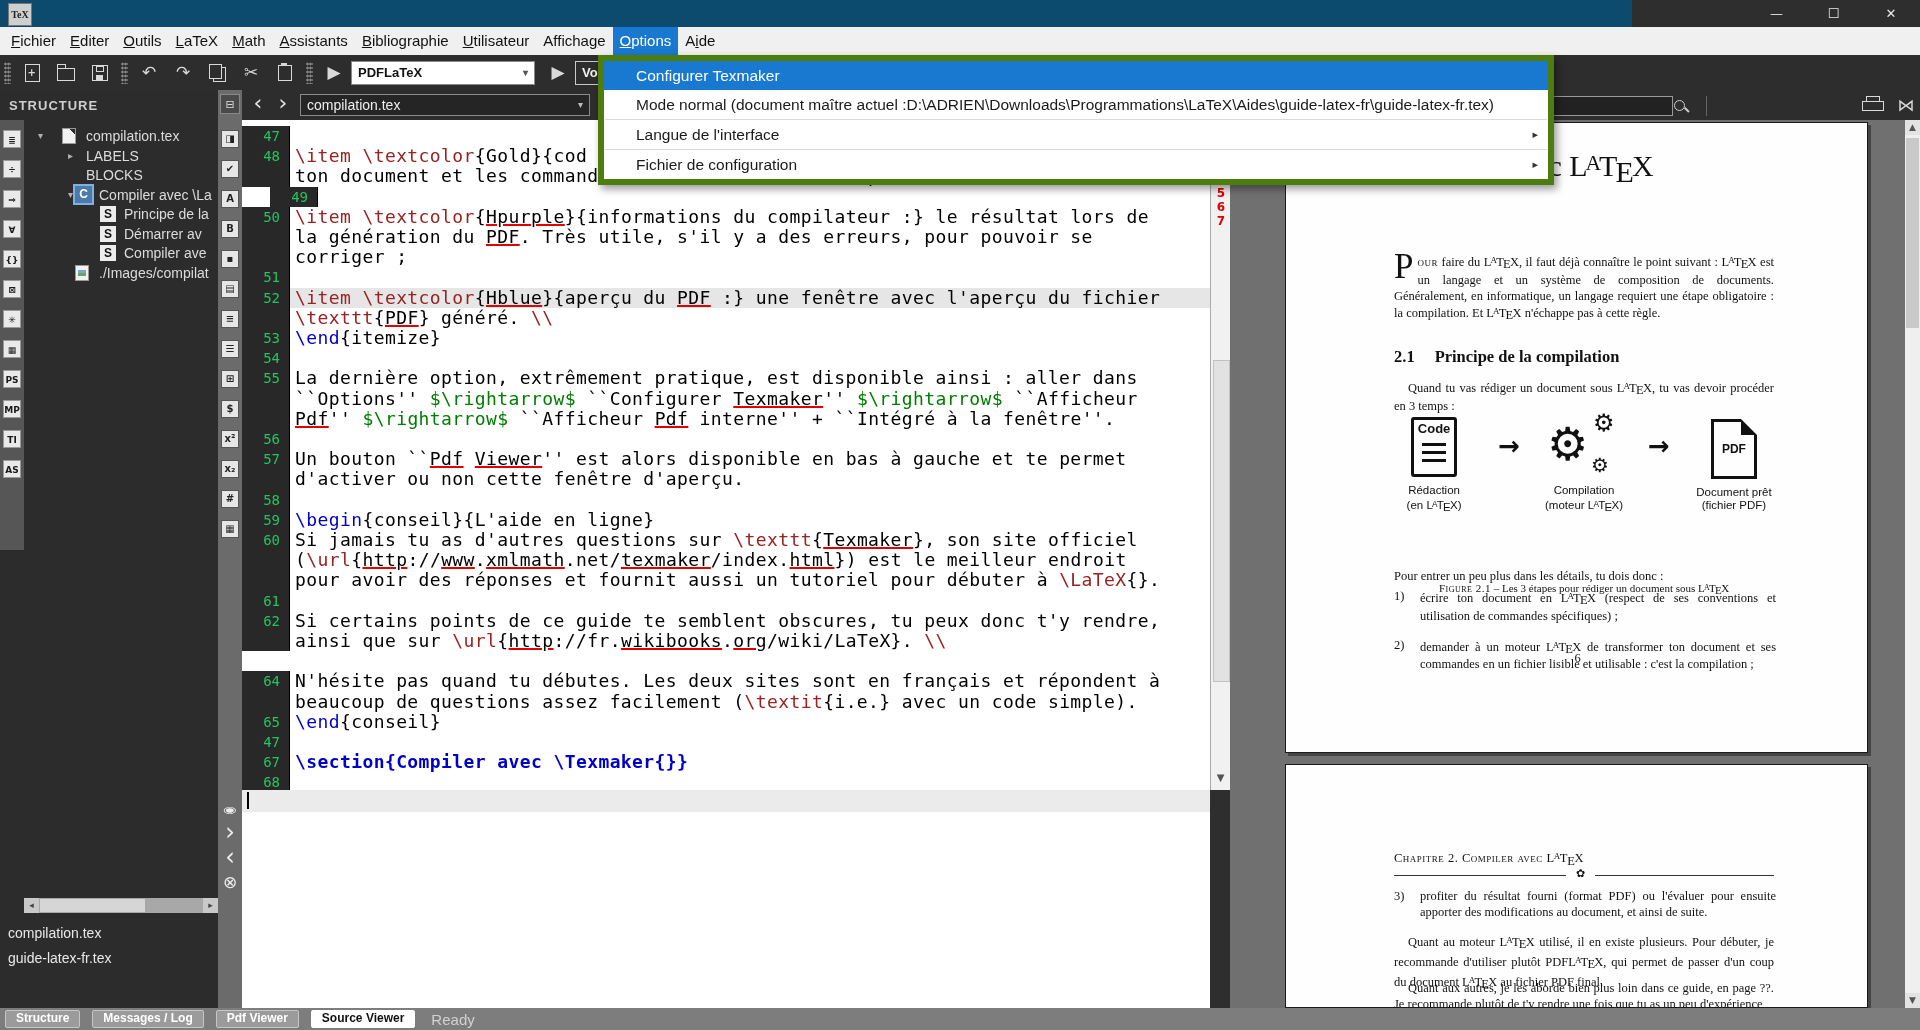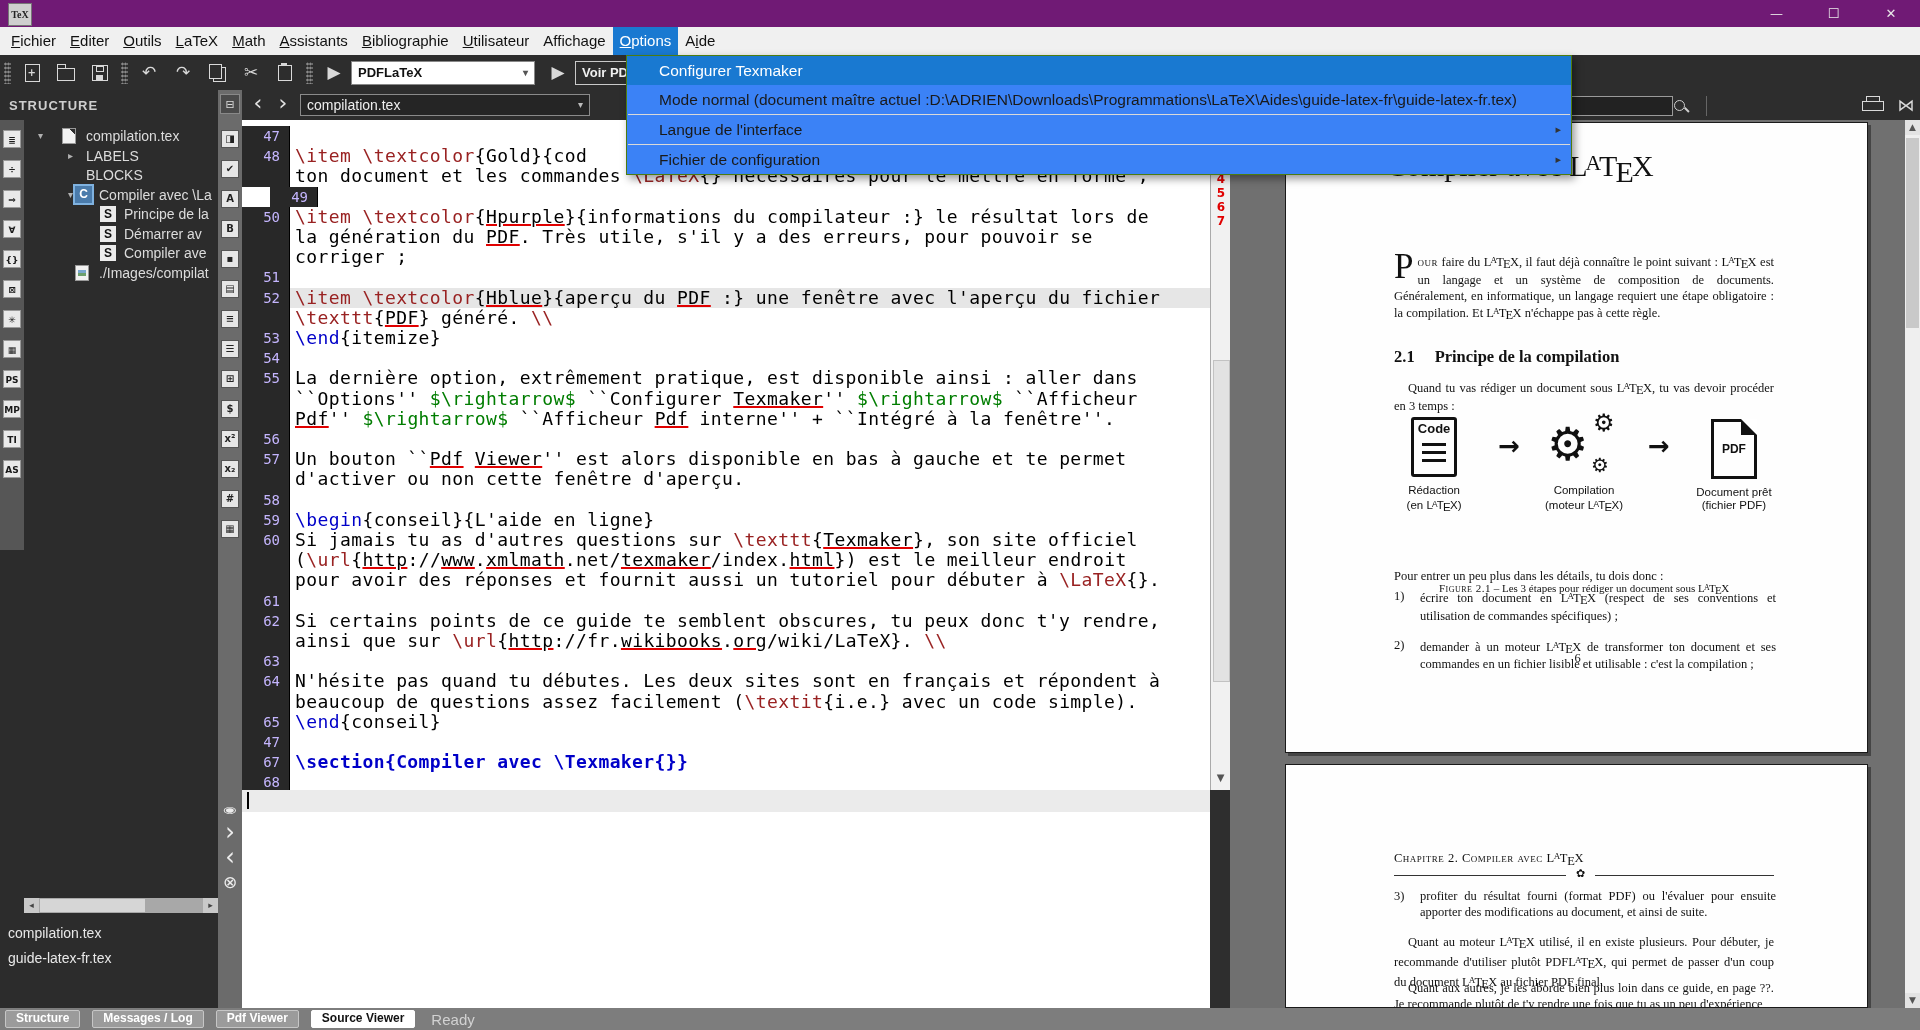--- a/index.html
+++ b/index.html
@@ -1,21 +1,21 @@
 <!DOCTYPE html>
 <html><head>
 <meta charset="utf-8">
 <style>
   html,body{margin:0;padding:0;background:#000;}
   #app{position:relative;width:1920px;height:1030px;overflow:hidden;
        font-family:"Liberation Sans",sans-serif;background:#2e2e2e;}
   .abs{position:absolute;}
 
   
-  #titlebar{left:0;top:0;width:1920px;height:27px;background:#701a75;}
+  #titlebar{left:0;top:0;width:1632px;height:27px;background:#0c4a6e;}
   #app-icon{left:8px;top:3px;width:22px;height:21px;background:#cfcfcf;border:1px solid #777;
             color:#222;font:bold 10px/21px "Liberation Serif",serif;text-align:center;}
   .winbtn{top:0;height:27px;width:57px;color:#e8e8e8;text-align:center;
           font:13px/27px "DejaVu Sans",sans-serif;cursor:default;}
   #win-min{left:1748px;} #win-max{left:1805px;} #win-close{left:1862px;width:58px;}
 
   
   #menubar{left:0;top:27px;width:1920px;height:28px;background:#f0f0f0;display:flex;
            align-items:stretch;padding-left:4px;box-sizing:border-box;}
   .mb-item{padding:0 7px;font:15px/28px "Liberation Sans",sans-serif;color:#111;white-space:nowrap;}
@@ -87,37 +87,37 @@
   #strip{left:218px;top:90px;width:24px;height:918px;background:#6b6b6b;}
   #strip-top-btn{position:absolute;left:2px;top:4px;width:20px;height:20px;background:#4a4a4a;border:1px solid #888;
                  color:#ddd;font:11px/20px "DejaVu Sans",sans-serif;text-align:center;box-sizing:border-box;}
   .stic{position:absolute;left:3px;width:18px;height:18px;background:#e6e6e6;border:1px solid #555;color:#222;
         font:bold 10px/16px "DejaVu Sans",sans-serif;text-align:center;box-sizing:border-box;overflow:hidden;}
   .strip-low{position:absolute;left:0;width:24px;text-align:center;color:#ececec;}
 
   
   #editor{left:242px;top:120px;width:968px;height:670px;background:#fff;overflow:hidden;}
   .erow{position:absolute;left:0;width:968px;height:20.2px;display:flex;}
-  .eln{width:48px;min-width:48px;background:#282828;color:#c4b5fd;font:14px/20.2px "DejaVu Sans Mono",monospace;
+  .eln{width:48px;min-width:48px;background:#282828;color:#22c55e;font:14px/20.2px "DejaVu Sans Mono",monospace;
        text-align:right;padding-right:9px;box-sizing:border-box;border-right:1px solid #000;}
   .etx{flex:1;white-space:pre;font:18px/20.2px "DejaVu Sans Mono",monospace;letter-spacing:0.4px;color:#000;
        padding-left:5px;overflow:hidden;}
   .etx.hl{background:#e6e6e6;}
   .tc{color:#992222;} .te{color:#0000c8;} .tb{color:#0000c8;font-weight:bold;} .tg{color:#007d00;}
   .tm{text-decoration:underline;text-decoration-color:#e00000;text-decoration-thickness:2px;}
   #caret-row{left:242px;top:790px;width:968px;height:22px;background:#ebebeb;}
   #caret{position:absolute;left:5px;top:2px;width:2px;height:17px;background:#000;}
   #log-area{left:242px;top:812px;width:968px;height:196px;background:#fff;}
   #scrollcol{left:1210px;top:120px;width:20px;height:670px;background:#f1f1f1;border-left:1px solid #aaa;box-sizing:border-box;}
   .mark{position:absolute;left:0;width:20px;text-align:center;color:#e00000;font:bold 12px/14px "DejaVu Sans",sans-serif;}
   #scroll-thumb{position:absolute;left:2px;top:240px;width:15px;height:320px;background:#e2e2e2;border:1px solid #c2c2c2;}
   #scroll-down{position:absolute;left:0;top:648px;width:19px;height:20px;color:#555;font:10px/20px "DejaVu Sans",sans-serif;text-align:center;background:#f1f1f1;}
 
   
-  #options-menu{left:626px;top:55px;width:944px;background:#3b82f6;border:1px solid #4d7c0f;
+  #options-menu{left:598px;top:55px;width:944px;background:#ffffff;border:6px solid #4d7c0f;
                 box-shadow:3px 4px 8px rgba(0,0,0,.4);z-index:50;}
   .mi{height:29px;font:15.5px/29px "Liberation Sans",sans-serif;color:#1a1a1a;padding-left:32px;position:relative;white-space:nowrap;}
   .mi.hl{background:#1979d1;color:#fff;}
   .mi .sub{position:absolute;right:10px;top:0;font-size:11px;color:#333;}
   .menu-sep{height:1px;background:#d9d9d9;margin:0 1px;}
 
   
   #pdf-panel{left:1230px;top:120px;width:675px;height:888px;background:#707070;overflow:hidden;}
   .page{position:absolute;left:55px;width:583px;background:#fefefe;border:1px solid #1a1a1a;
         box-shadow:3px 3px 0 #454545;box-sizing:border-box;overflow:hidden;
@@ -456,24 +456,20 @@
         <div class="etx"></div>
       </div>
       <div class="erow" style="top: 490.8px;">
         <span class="eln">62</span>
         <div class="etx"><span>Si certains points de ce guide te semblent obscures, tu peux donc t'y rendre,</span></div>
       </div>
       <div class="erow" style="top: 511px;">
         <span class="eln"></span>
         <div class="etx"><span>ainsi que sur </span><span class="tc">\url</span><span>{</span><span class="tm">http</span><span>://fr.</span><span class="tm">wikibooks</span><span>.</span><span class="tm">org</span><span>/wiki/LaTeX}. </span><span class="tc">\\</span></div>
       </div>
-      <div class="erow" style="top: 531.2px;">
-        <span class="eln">63</span>
-        <div class="etx"></div>
-      </div>
       <div class="erow" style="top: 551.4px;">
         <span class="eln">64</span>
         <div class="etx"><span>N'hésite pas quand tu débutes. Les deux sites sont en français et répondent à</span></div>
       </div>
       <div class="erow" style="top: 571.6px;">
         <span class="eln"></span>
         <div class="etx"><span>beaucoup de questions assez facilement (</span><span class="tc">\textit</span><span>{i.e.} avec un code simple).</span></div>
       </div>
       <div class="erow" style="top: 591.8px;">
         <span class="eln">65</span>

